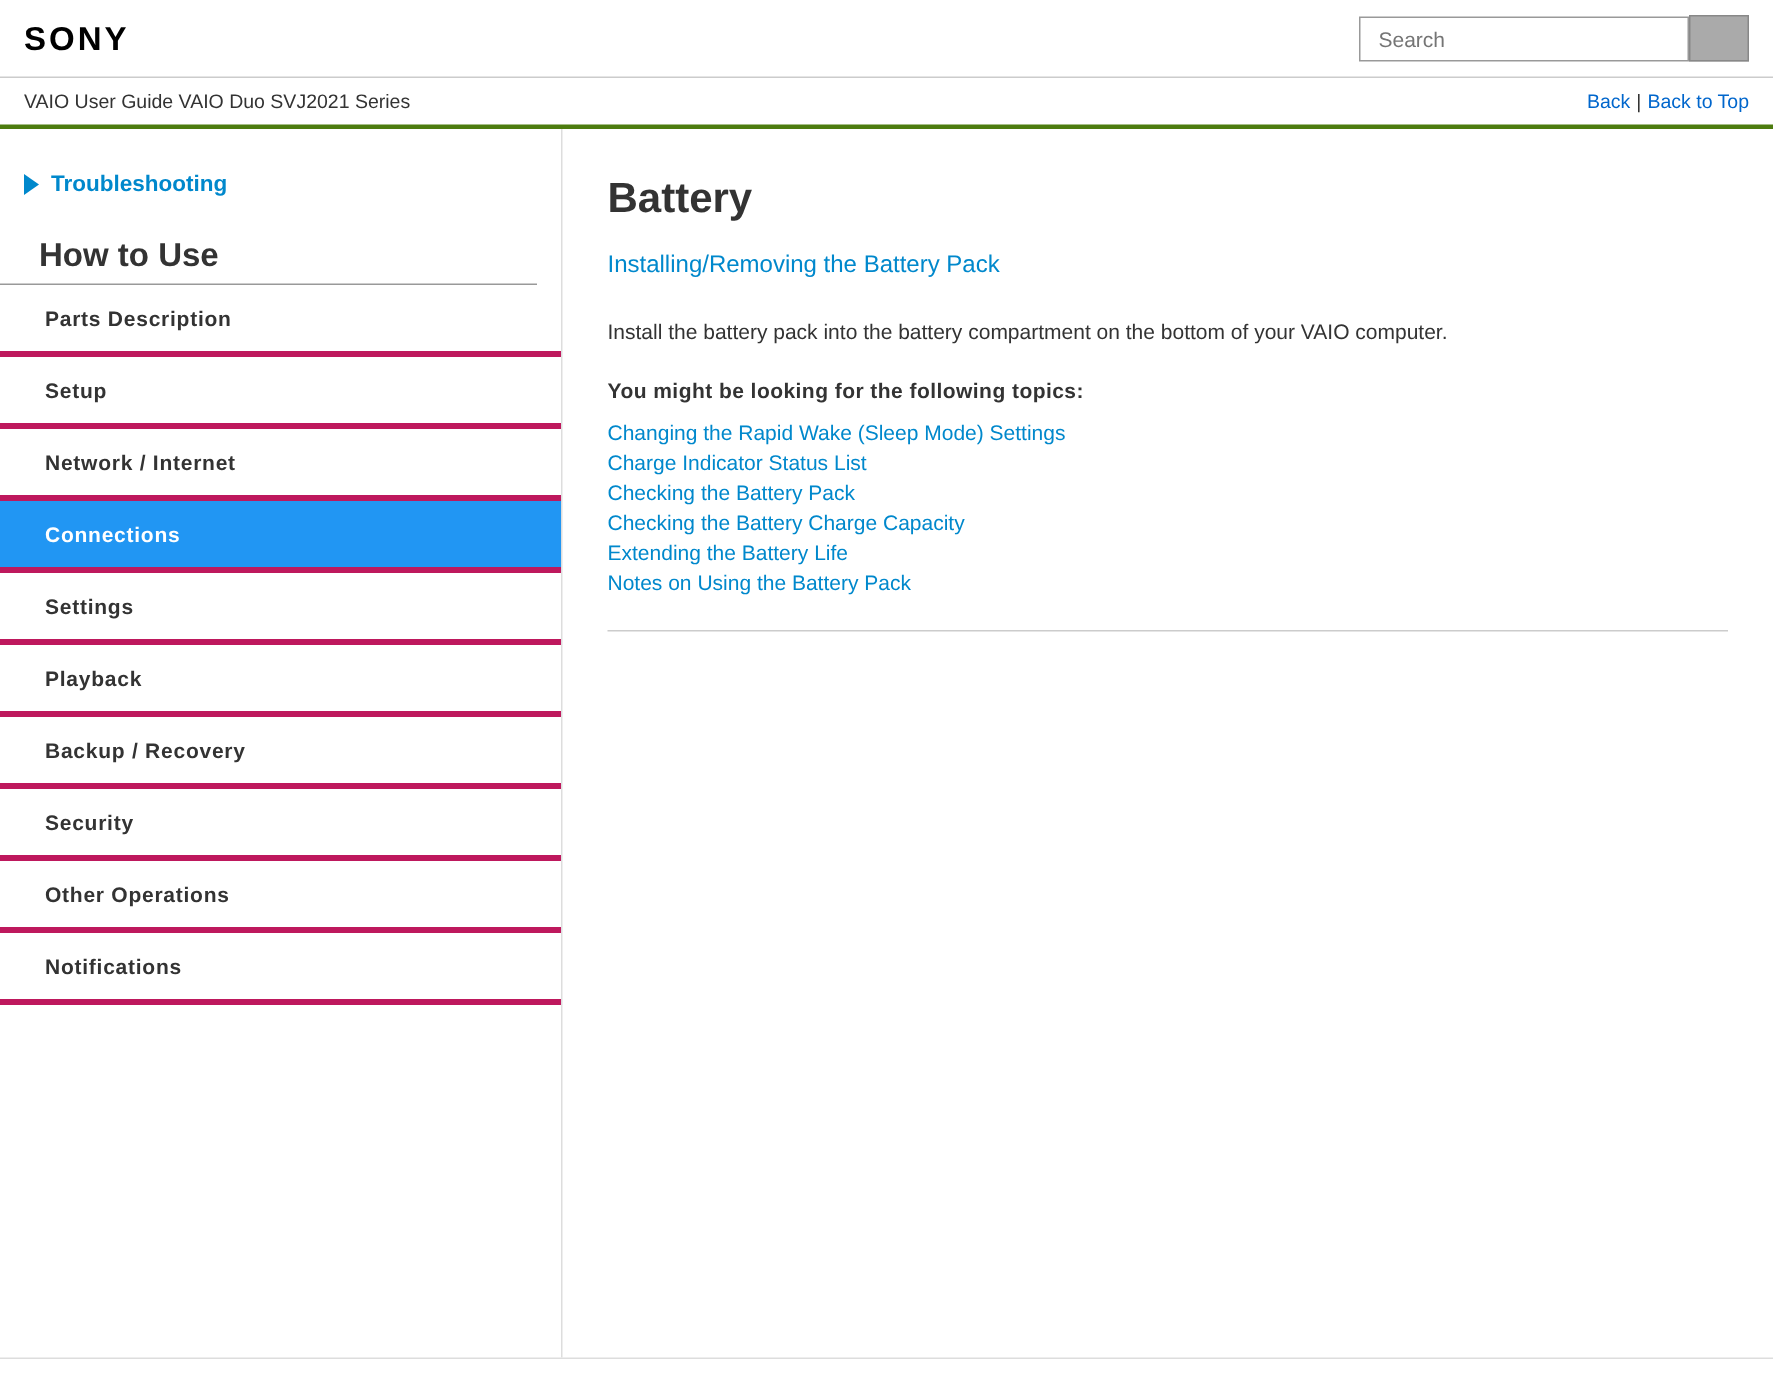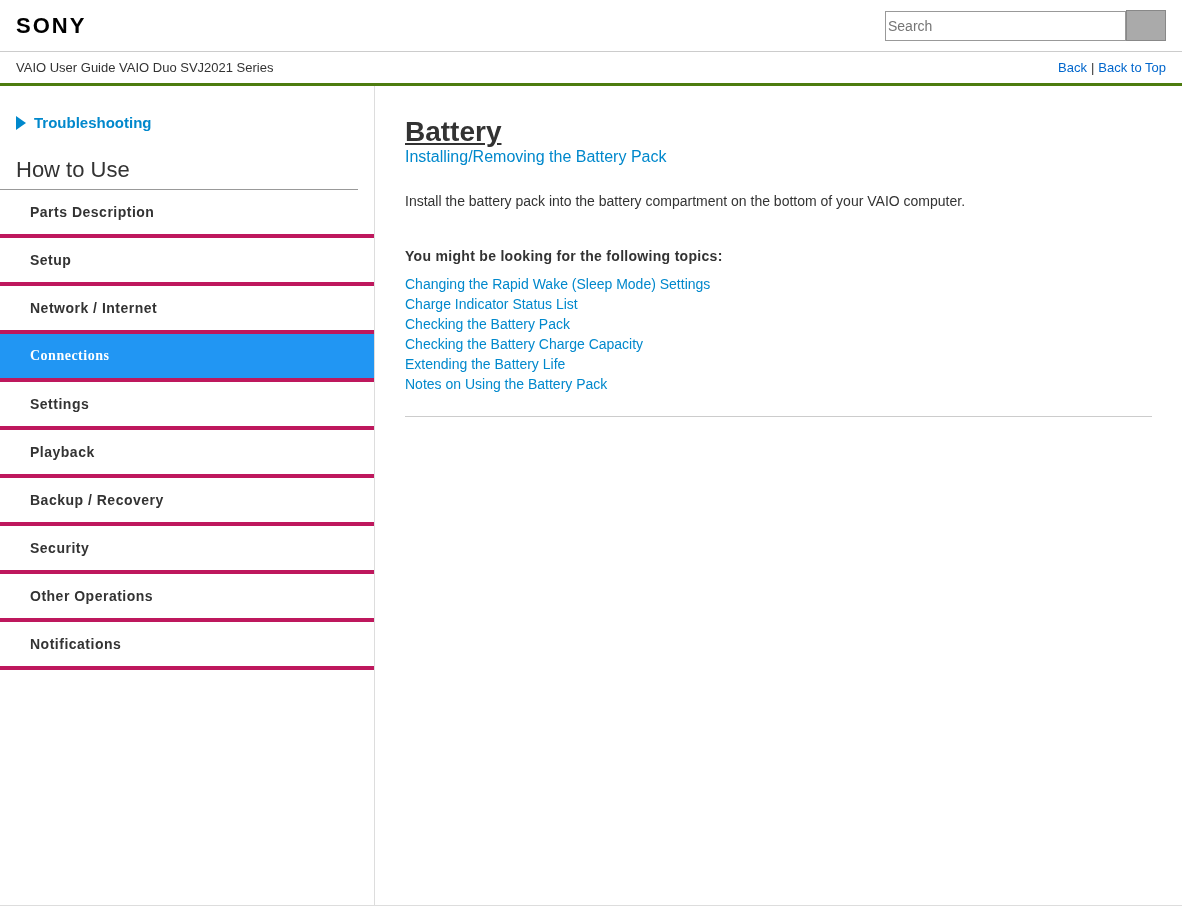--- a/index.html
+++ b/index.html
@@ -23,23 +23,23 @@
       font-weight: bold;
       letter-spacing: 2px;
       color: #000;
     }
     #search-area {
       display: flex;
       align-items: center;
     }
     #search-input {
       border: 1px solid #999;
-      padding: 6px 2px;
-      font-size: 14px;
-      width: 241px;
+      padding: 6px 12px;
+      font-size: 14px;
+      width: 220px;
       color: #1d4ed8;
       outline: none;
       background: #fff;
     }
     #search-button {
       background: #aaa;
       border: 1px solid #888;
       padding: 6px 12px;
       cursor: pointer;
       font-size: 14px;
@@ -98,70 +98,70 @@
     #chevron-icon {
       display: inline-block;
       width: 0;
       height: 0;
       border-top: 7px solid transparent;
       border-bottom: 7px solid transparent;
       border-left: 10px solid #0088cc;
     }
     #how-to-use-heading {
       font-size: 22px;
-      font-weight: normal;
+      font-weight: bold;
       padding: 10px 16px 6px 16px;
       color: #333;
+      margin-left: 10px;
     }
     #how-to-use-divider {
       border: none;
       border-top: 1px solid #999;
       margin: 0 16px 0 0;
     }
 
     .sidebar-item {
       padding: 14px 16px 14px 30px;
       font-size: 14px;
       font-weight: bold;
       letter-spacing: 0.5px;
       cursor: pointer;
       border-bottom: 4px solid #be185d;
       color: #333;
       font-family: Arial, sans-serif;
     }
     .sidebar-item.active {
       background: #2196F3;
       color: #fff;
-      font-family: Liberation Serif, serif;
     }
 
     
     #content {
       flex: 1;
       padding: 30px 30px 30px 30px;
     }
     #page-title {
       font-size: 28px;
       font-weight: bold;
       color: #333;
+      margin-bottom: 20px;
       font-family: Arial, sans-serif;
-      text-decoration: underline;
     }
     #main-link {
       color: #0088cc;
       font-size: 16px;
       text-decoration: none;
       cursor: pointer;
       display: block;
       margin-bottom: 25px;
     }
     #main-description {
       font-size: 14px;
       color: #333;
-      margin-bottom: 36px;
+      margin-bottom: 20px;
       line-height: 1.5;
     }
     #topics-heading {
       font-size: 14px;
       font-weight: bold;
       color: #333;
       margin-bottom: 12px;
       letter-spacing: 0.3px;
     }
     .topic-link {

